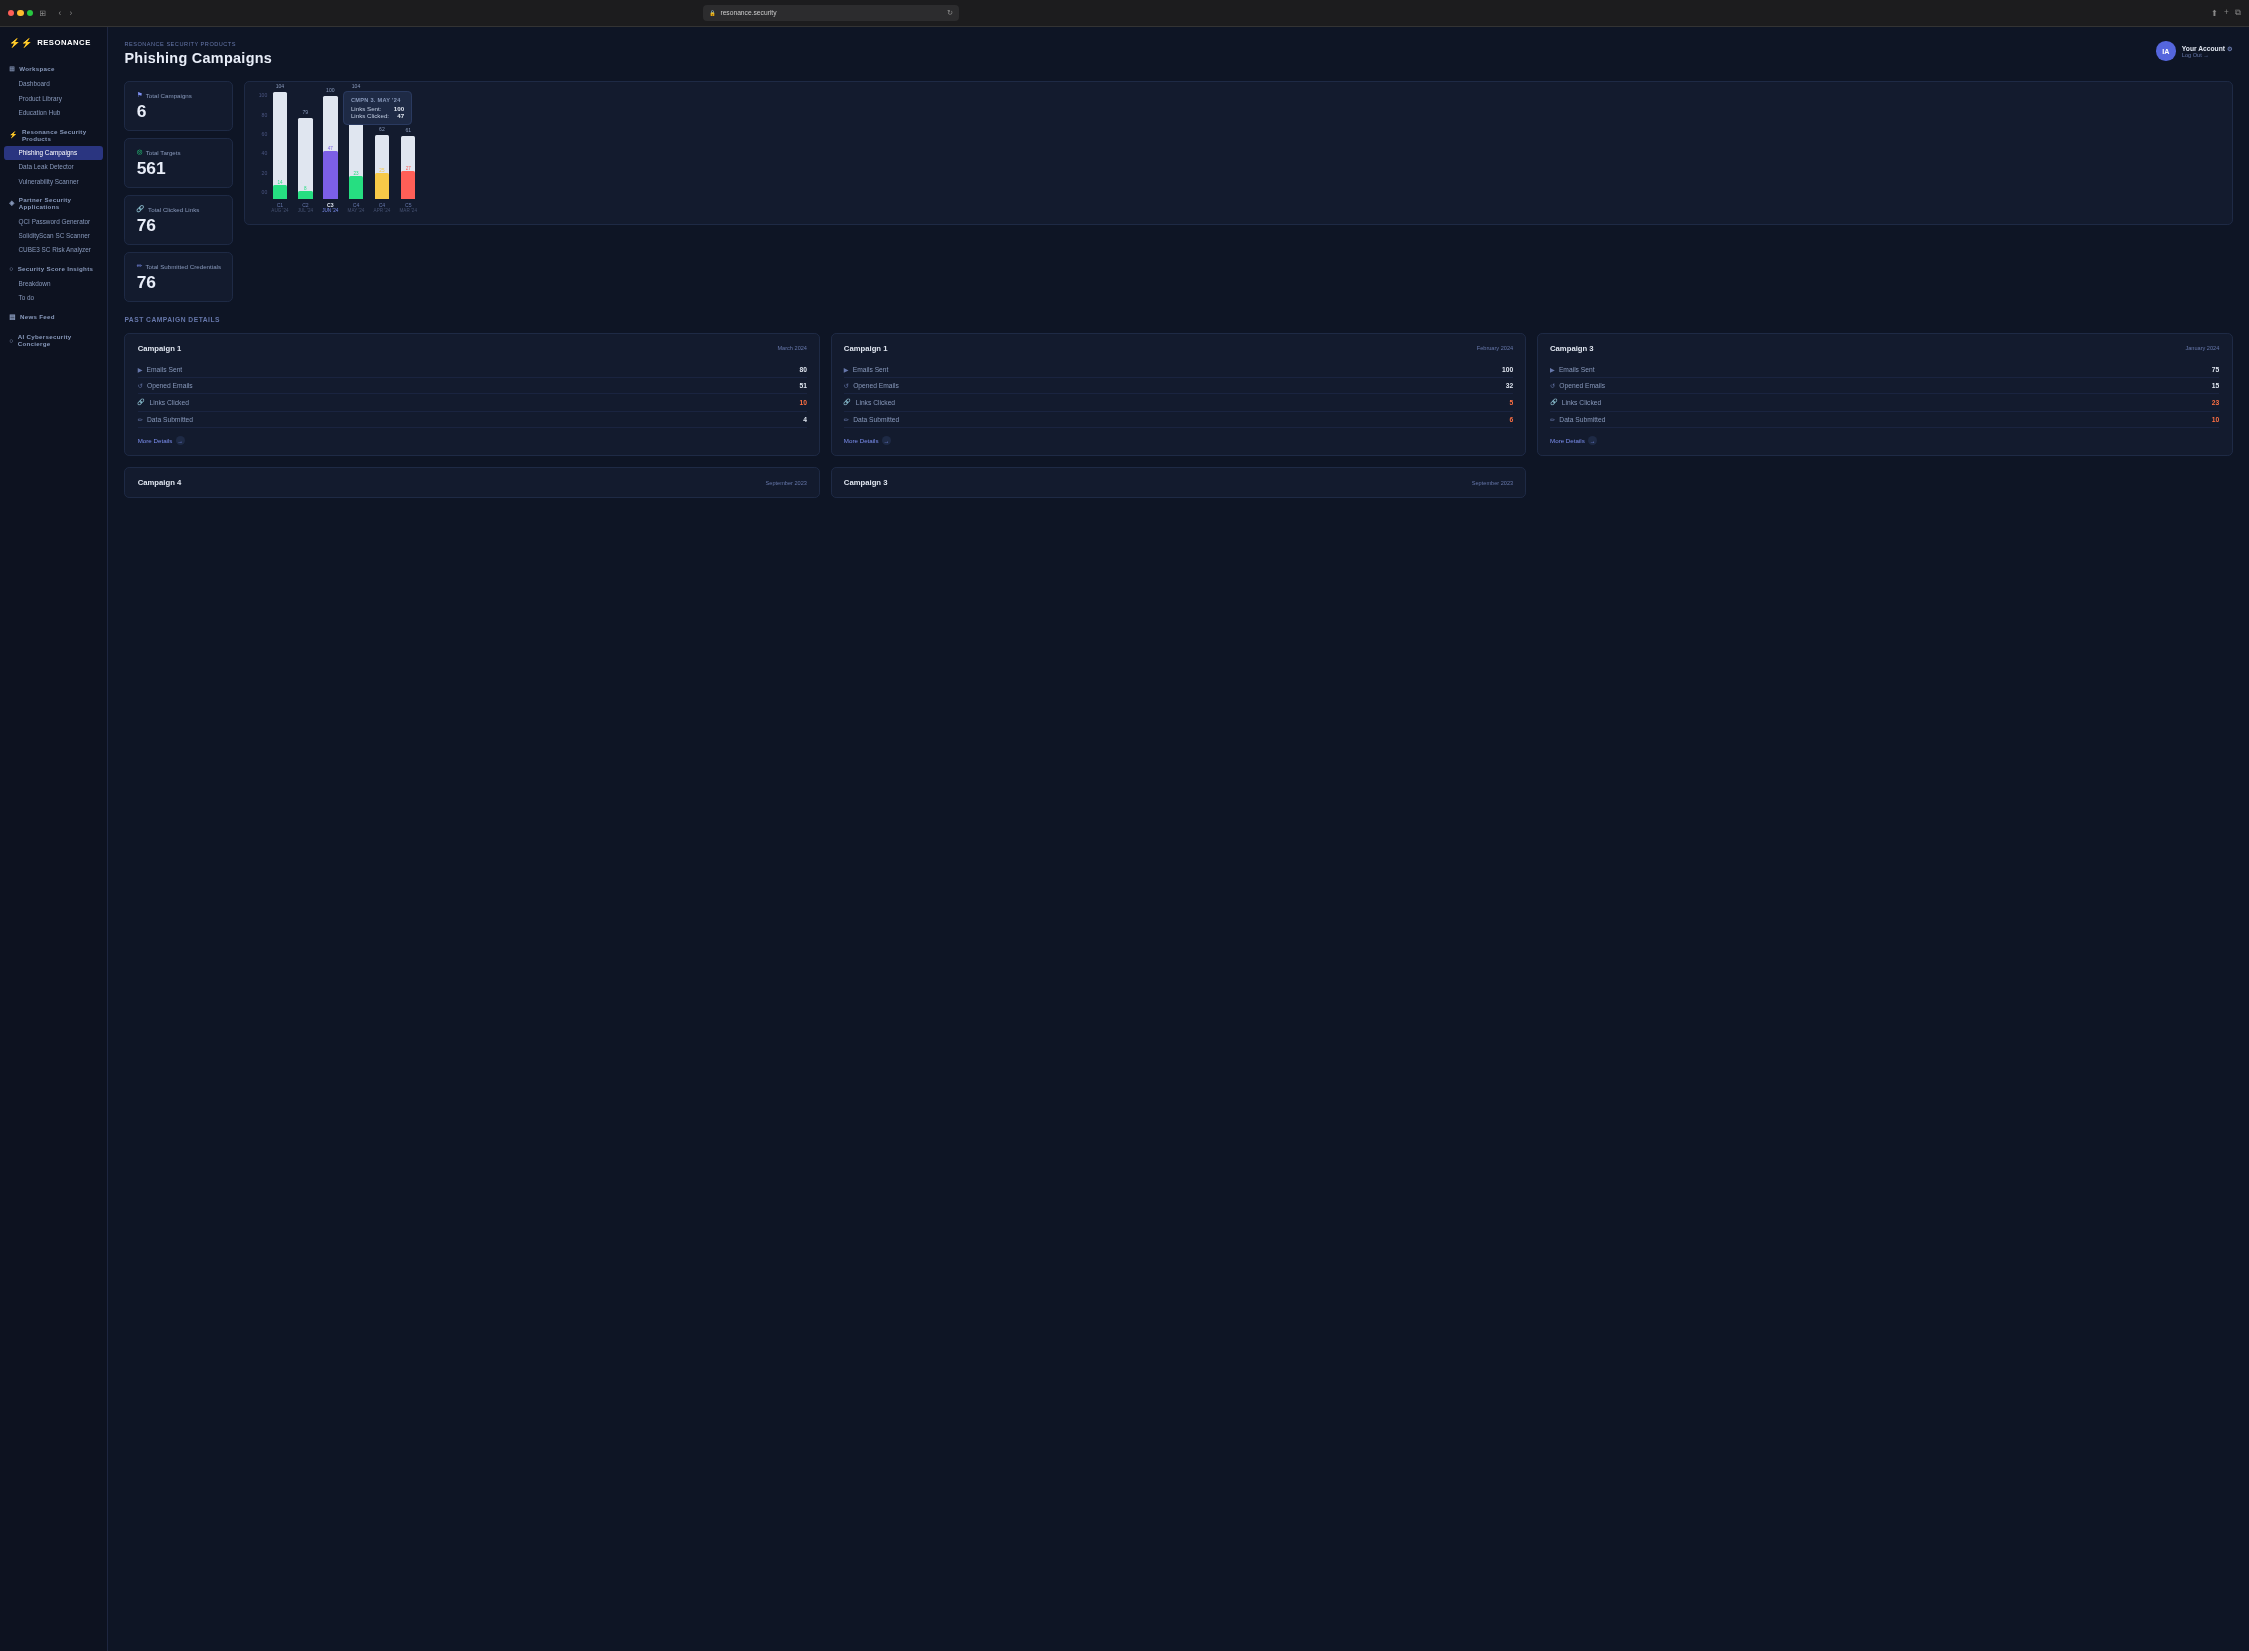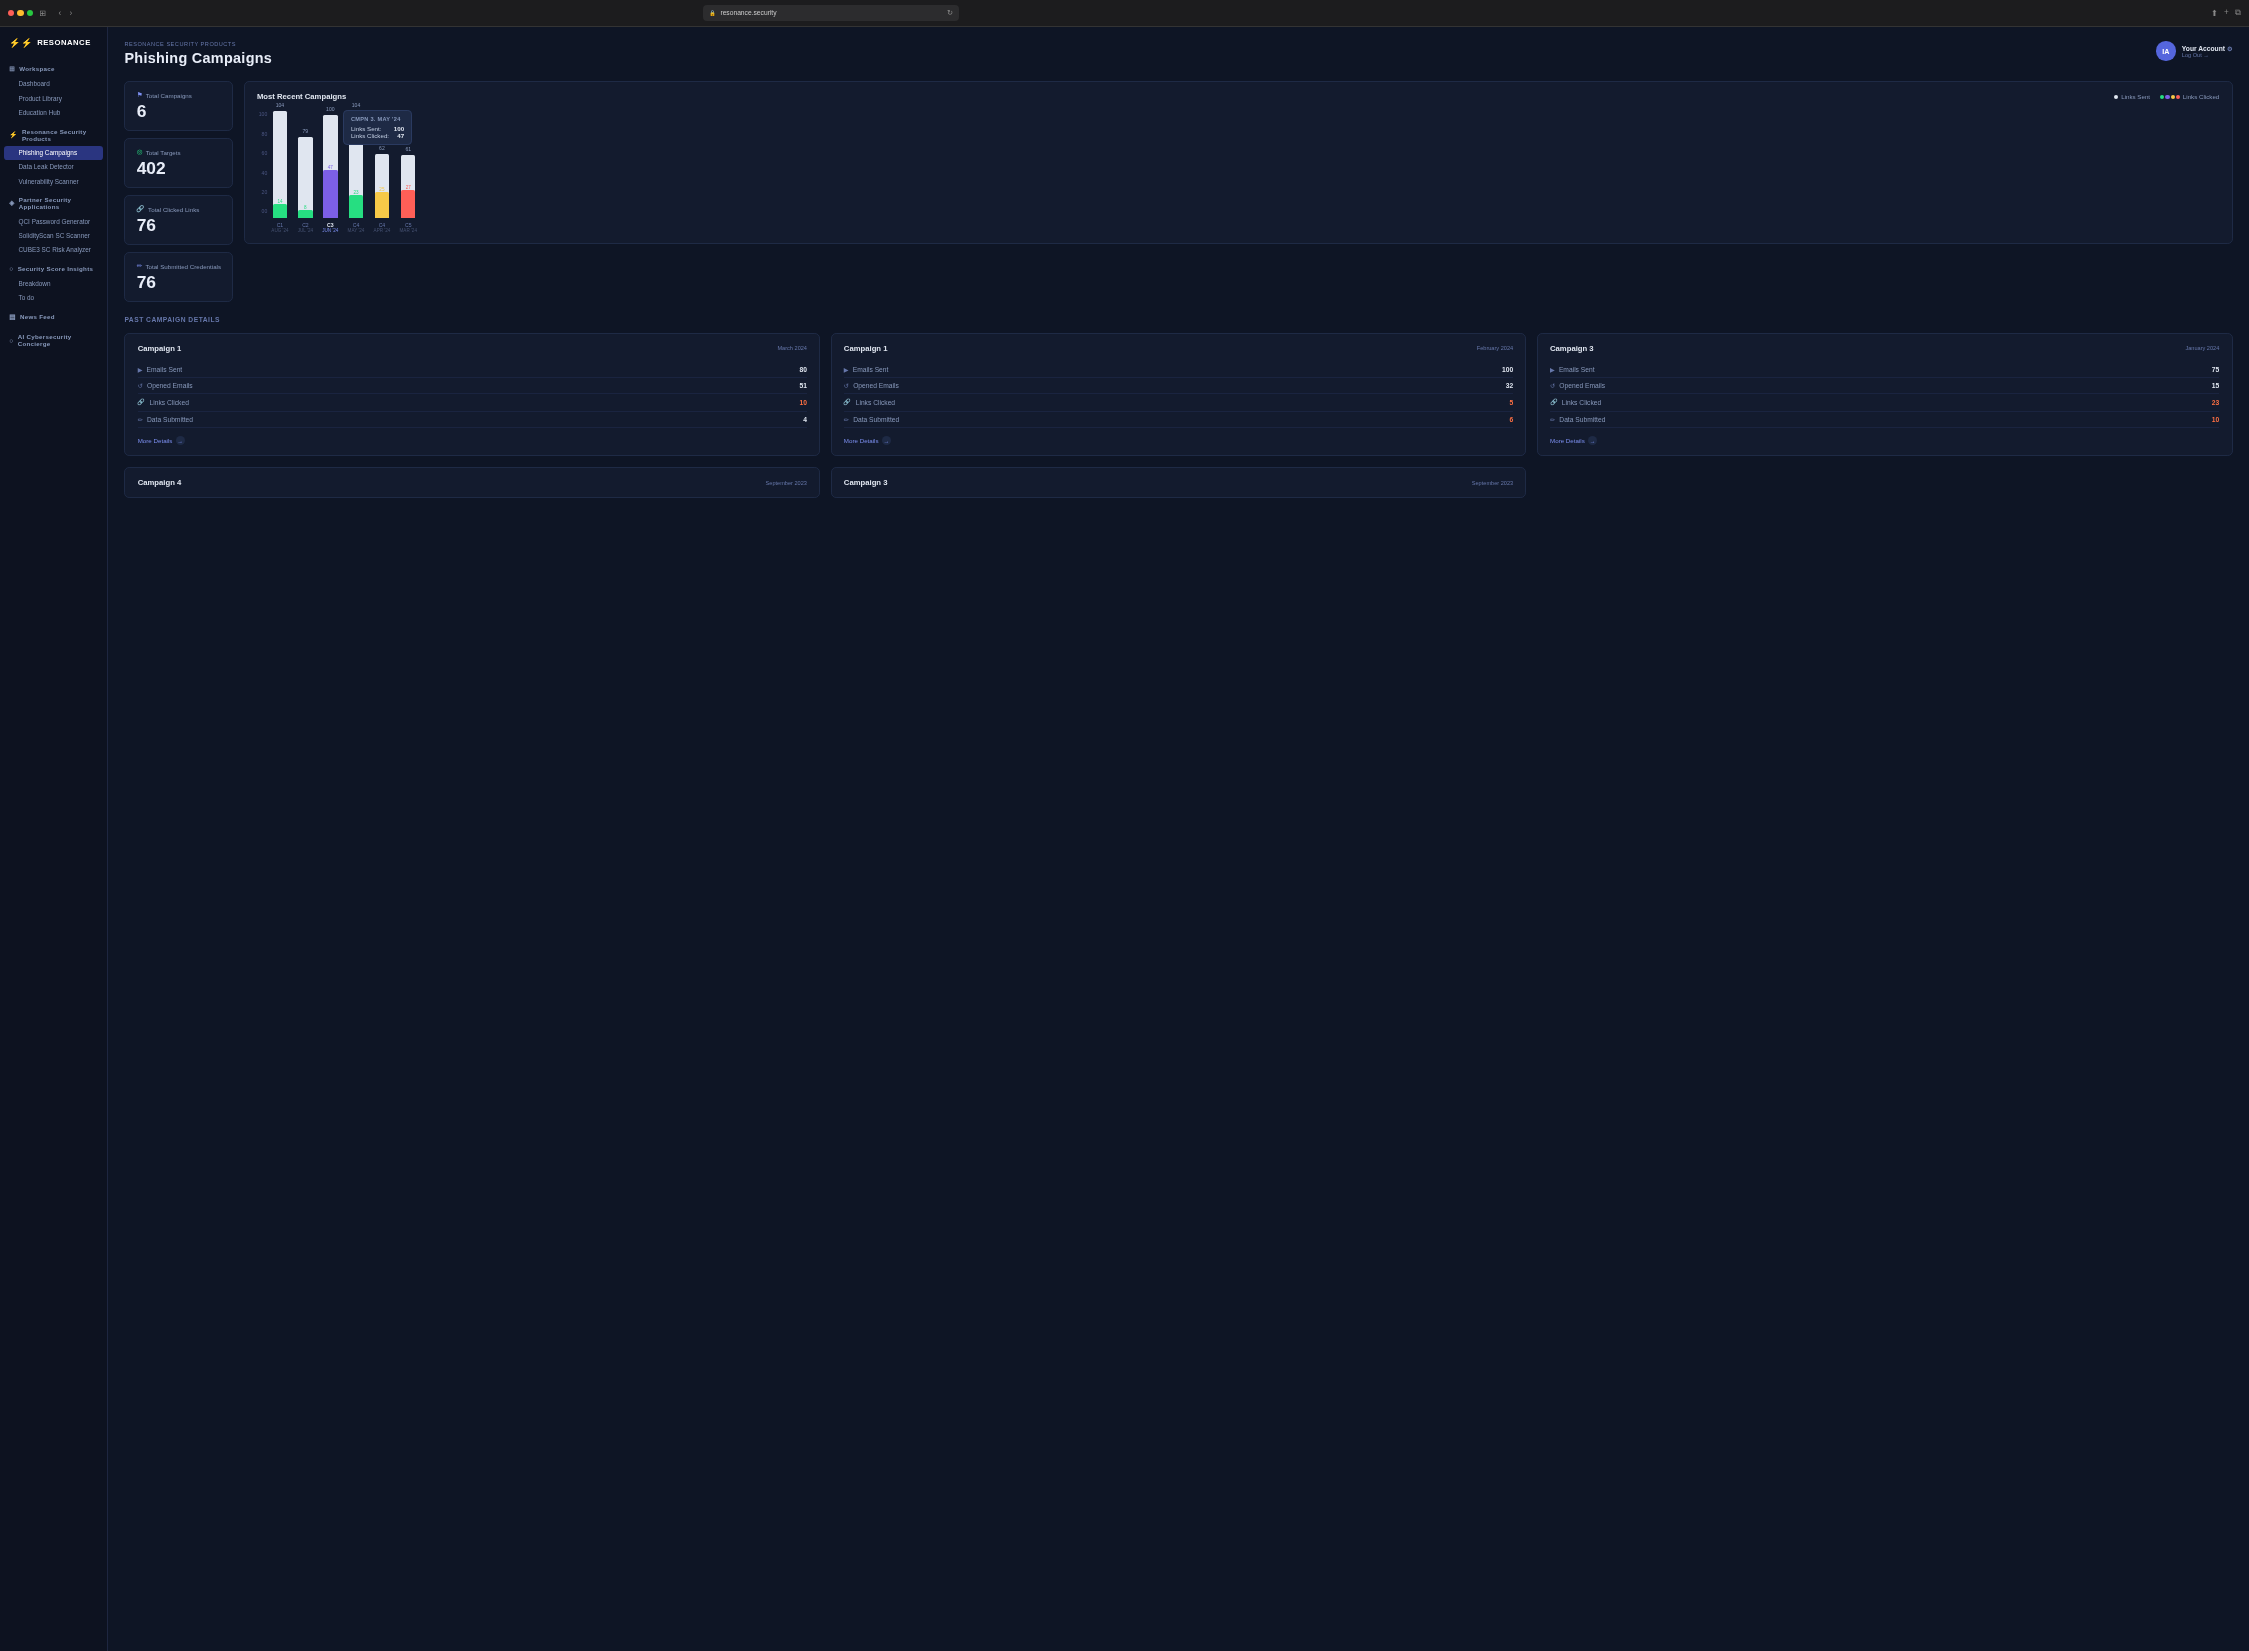--- a/index.html
+++ b/index.html
@@ -509,21 +509,21 @@
             <span>Total Campaigns</span>
           </div>
           <div class="stat-value">6</div>
         </div>
 
         <div class="stat-card">
           <div class="stat-label">
             <span class="stat-icon" style="color:#26de81;">◎</span>
             <span>Total Targets</span>
           </div>
-          <div class="stat-value">402</div>
+          <div class="stat-value">561</div>
         </div>
 
         <div class="stat-card">
           <div class="stat-label">
             <span class="stat-icon" style="color:#7c8ff0;">🔗</span>
             <span>Total Clicked Links</span>
           </div>
           <div class="stat-value">76</div>
         </div>
 
@@ -531,38 +531,20 @@
           <div class="stat-label">
             <span class="stat-icon" style="color:#7c8ff0;">✏</span>
             <span>Total Submitted Credentials</span>
           </div>
           <div class="stat-value">76</div>
         </div>
 
       </div>
 
       <div class="chart-card">
-        <div class="chart-header">
-          <div class="chart-title">Most Recent Campaigns</div>
-          <div class="chart-legend">
-            <div class="legend-item">
-              <div class="legend-dot" style="background:#e0e6f0;"></div>
-              <span>Links Sent</span>
-            </div>
-            <div class="legend-item">
-              <div class="legend-clicks-dots">
-                <span style="background:#26de81;"></span>
-                <span style="background:#7c5fe6;"></span>
-                <span style="background:#f7c948;"></span>
-                <span style="background:#ff5f57;"></span>
-              </div>
-              <span>Links Clicked</span>
-            </div>
-          </div>
-        </div>
 
         <div style="display:flex; gap:0;">
           <div class="chart-y-axis">
             <span>100</span>
             <span>80</span>
             <span>60</span>
             <span>40</span>
             <span>20</span>
             <span>00</span>
           </div>

